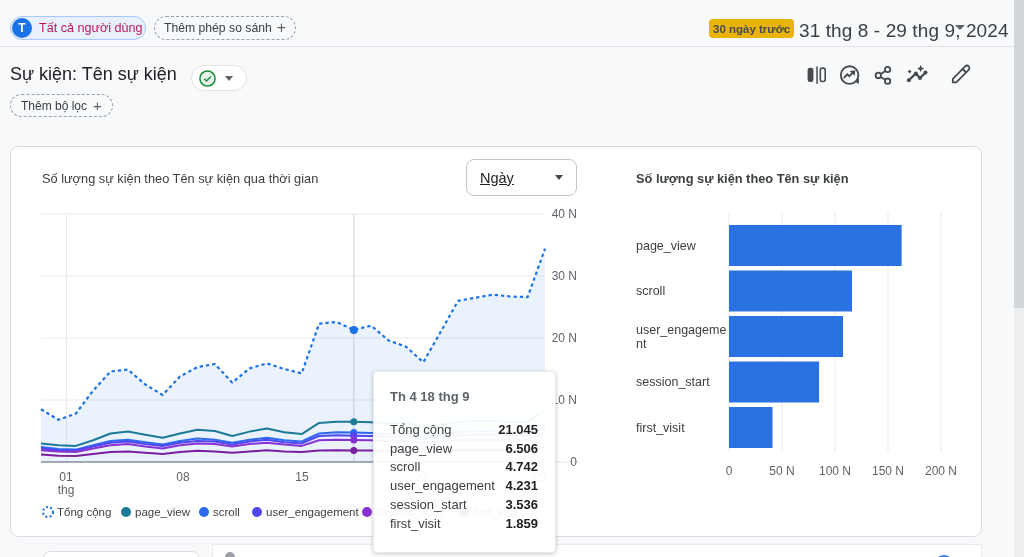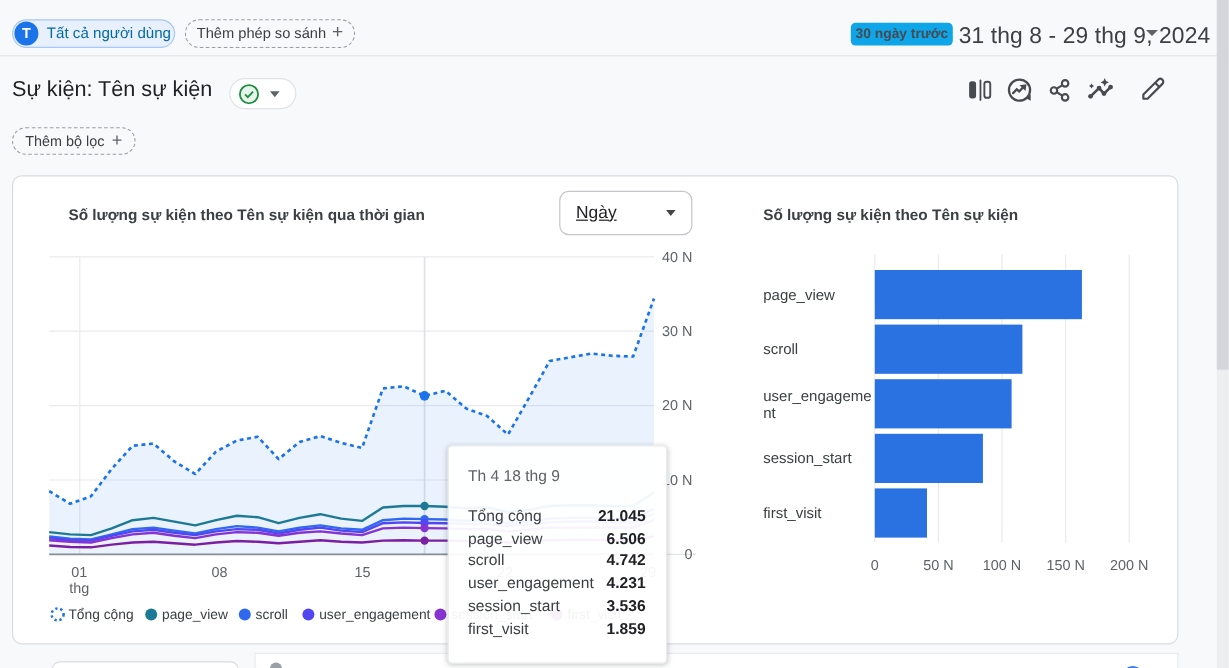--- a/index.html
+++ b/index.html
@@ -3,27 +3,27 @@
 <style>
 *{margin:0;padding:0;box-sizing:border-box}
 html,body{width:1024px;height:557px;overflow:hidden;background:#f8f9fa;font-family:"Liberation Sans",sans-serif;position:relative}
 .abs{position:absolute}
 .chip{position:absolute;display:flex;align-items:center;border-radius:13px;font-size:13.5px;color:#3c4043;white-space:nowrap}
 </style></head>
 <body>
 
 <div class="chip" style="left:10px;top:16px;width:136px;height:24px;background:#e8f0fe;border:1px solid #a8c7fa;">
   <span style="width:20px;height:20px;border-radius:50%;background:#1a73e8;color:#fff;display:flex;align-items:center;justify-content:center;font-size:12px;font-weight:bold;margin-left:1px;">T</span>
-  <span style="margin-left:7px;color:#0369a1;font-size:12.6px;">Tất cả người dùng</span>
+  <span style="margin-left:7px;color:#be185d;font-size:12.6px;">Tất cả người dùng</span>
 </div>
 <div class="chip" style="left:154px;top:16px;height:24px;padding:0 9px;border:1px dashed #9aa0a6;font-weight:500;color:#3c4043;font-size:12.2px;">
   Thêm phép so sánh <span style="font-size:16px;font-weight:400;color:#5f6368;margin-left:5px;">+</span>
 </div>
 
-<div class="abs" style="left:709px;top:19px;height:19px;background:#0ea5e9;border-radius:4px;padding:0 4px;display:flex;align-items:center;font-size:11.5px;font-weight:bold;color:#474b4f;">30 ngày trước</div>
+<div class="abs" style="left:709px;top:19px;height:19px;background:#eab308;border-radius:4px;padding:0 4px;display:flex;align-items:center;font-size:11.5px;font-weight:bold;color:#474b4f;">30 ngày trước</div>
 <div class="abs" style="left:799px;top:20px;font-size:19px;color:#3c4043;letter-spacing:0.1px;">31 thg 8 - 29 thg 9, 2024</div>
 <div class="abs" style="left:955px;top:25px;width:0;height:0;border-left:5px solid transparent;border-right:5px solid transparent;border-top:5px solid #5f6368;"></div>
 
 <div class="abs" style="left:0;top:46px;width:1024px;height:1px;background:#e1e3e6;"></div>
 
 <div class="abs" style="left:10px;top:64px;font-size:18px;color:#202124;">Sự kiện: Tên sự kiện</div>
 <div class="abs" style="left:191px;top:65px;width:56px;height:26px;background:#fff;border:1px solid #e1e3e6;border-radius:13px;display:flex;align-items:center;">
   <svg width="17" height="17" viewBox="0 0 17 17" style="margin-left:7px">
       <circle cx="8.5" cy="8.5" r="7.6" fill="#e7f4eb" stroke="#1e8e3e" stroke-width="1.5"></circle>
       <path d="M5.2 8.7 L7.5 11 L11.9 6.4" fill="none" stroke="#1e8e3e" stroke-width="1.5"></path>
@@ -56,26 +56,26 @@
       <circle cx="120" cy="19" r="2" fill="#474b4f"></circle>
       <circle cx="125.5" cy="13.6" r="2" fill="#474b4f"></circle>
  <polygon points="120.6,6.1 121.7,8.5 124.1,9.6 121.7,10.7 120.6,13.1 119.5,10.7 117.1,9.6 119.5,8.5" fill="#474b4f"></polygon>
  <polygon points="109.6,10.5 110.4,11.8 111.7,12.6 110.4,13.4 109.6,14.7 108.8,13.4 107.5,12.6 108.8,11.8" fill="#474b4f"></polygon>
 </g>
 <g>
  <path d="M152.8 23.3 L152.8 19.8 L165.2 7.4 A2.47 2.47 0 0 1 168.7 10.9 L156.3 23.3 Z M162.6 10 L166.1 13.5" fill="none" stroke="#474b4f" stroke-width="1.8" stroke-linejoin="round"></path>
 </g>
 </svg>
 
-<div class="chip" style="left:10px;top:106px;height:23px;padding:0 10px;border:1px dashed #9aa0a6;font-size:12px;font-weight:500;">
+<div class="chip" style="left:10px;top:94px;height:23px;padding:0 10px;border:1px dashed #9aa0a6;font-size:12px;font-weight:500;">
   Thêm bộ lọc <span style="font-size:15px;font-weight:400;color:#5f6368;margin-left:6px;">+</span>
 </div>
 
 <div class="abs" style="left:10px;top:146px;width:972px;height:391px;background:#fff;border:1px solid #dadce0;border-radius:8px;"></div>
-<div class="abs" style="left:42px;top:171px;font-size:12.8px;font-weight:700;color:#3c4043;margin-left:15px;">Số lượng sự kiện theo Tên sự kiện qua thời gian</div>
+<div class="abs" style="left:42px;top:171px;font-size:12.8px;font-weight:400;color:#3c4043;">Số lượng sự kiện theo Tên sự kiện qua thời gian</div>
 <div class="abs" style="left:636px;top:171px;font-size:12.8px;font-weight:700;color:#3c4043;">Số lượng sự kiện theo Tên sự kiện</div>
 
 <div class="abs" style="left:466px;top:159px;width:111px;height:37px;border:1px solid #c4c7ca;border-radius:8px;background:#fff;display:flex;align-items:center;">
   <span style="margin-left:13px;font-size:14.5px;color:#202124;text-decoration:underline;">Ngày</span>
   <span style="position:absolute;right:13px;width:0;height:0;border-left:4.8px solid transparent;border-right:4.8px solid transparent;border-top:5.2px solid #444746;"></span>
 </div>
 <svg width="1024" height="557" viewBox="0 0 1024 557" style="position:absolute;left:0;top:0" font-family="Liberation Sans, sans-serif">
 <line x1="41.0" y1="400" x2="545.0" y2="400" stroke="#e8eaed" stroke-width="1"></line>
     <line x1="41.0" y1="338" x2="545.0" y2="338" stroke="#e8eaed" stroke-width="1"></line>
     <line x1="41.0" y1="276" x2="545.0" y2="276" stroke="#e8eaed" stroke-width="1"></line>
@@ -137,21 +137,21 @@
     <text x="636" y="386" font-size="12.5" fill="#3c4043">session_start</text>
     <text x="636" y="432" font-size="12.5" fill="#3c4043">first_visit</text>
 <text x="729" y="475" font-size="12" fill="#5f6368" text-anchor="middle">0</text>
     <text x="782" y="475" font-size="12" fill="#5f6368" text-anchor="middle">50 N</text>
     <text x="835" y="475" font-size="12" fill="#5f6368" text-anchor="middle">100 N</text>
     <text x="888" y="475" font-size="12" fill="#5f6368" text-anchor="middle">150 N</text>
     <text x="941" y="475" font-size="12" fill="#5f6368" text-anchor="middle">200 N</text>
 </svg>
 
 <div class="abs" style="left:373px;top:371px;width:183px;height:182px;background:rgba(255,255,255,0.94);border:1px solid #e8eaed;border-radius:4px;box-shadow:0 1px 4px rgba(60,64,67,0.3);z-index:5;"></div>
-<div class="abs" style="left:390px;top:389px;font-size:13px;color:#5f6368;z-index:6;">Th 4 18 thg 9</div>
+<div class="abs" style="left:390px;top:389px;font-size:13px;color:#5f6368;z-index:6;font-weight:bold;">Th 4 18 thg 9</div>
 <div class="abs" style="left:390px;top:421px;width:148px;font-size:13px;color:#3c4043;z-index:6;line-height:18.7px;">
   <div style="display:flex;justify-content:space-between;">
       <span>Tổng cộng</span>
       <b style="color:#202124">21.045</b>
     </div>
   <div style="display:flex;justify-content:space-between;">
       <span>page_view</span>
       <b style="color:#202124">6.506</b>
     </div>
   <div style="display:flex;justify-content:space-between;">

